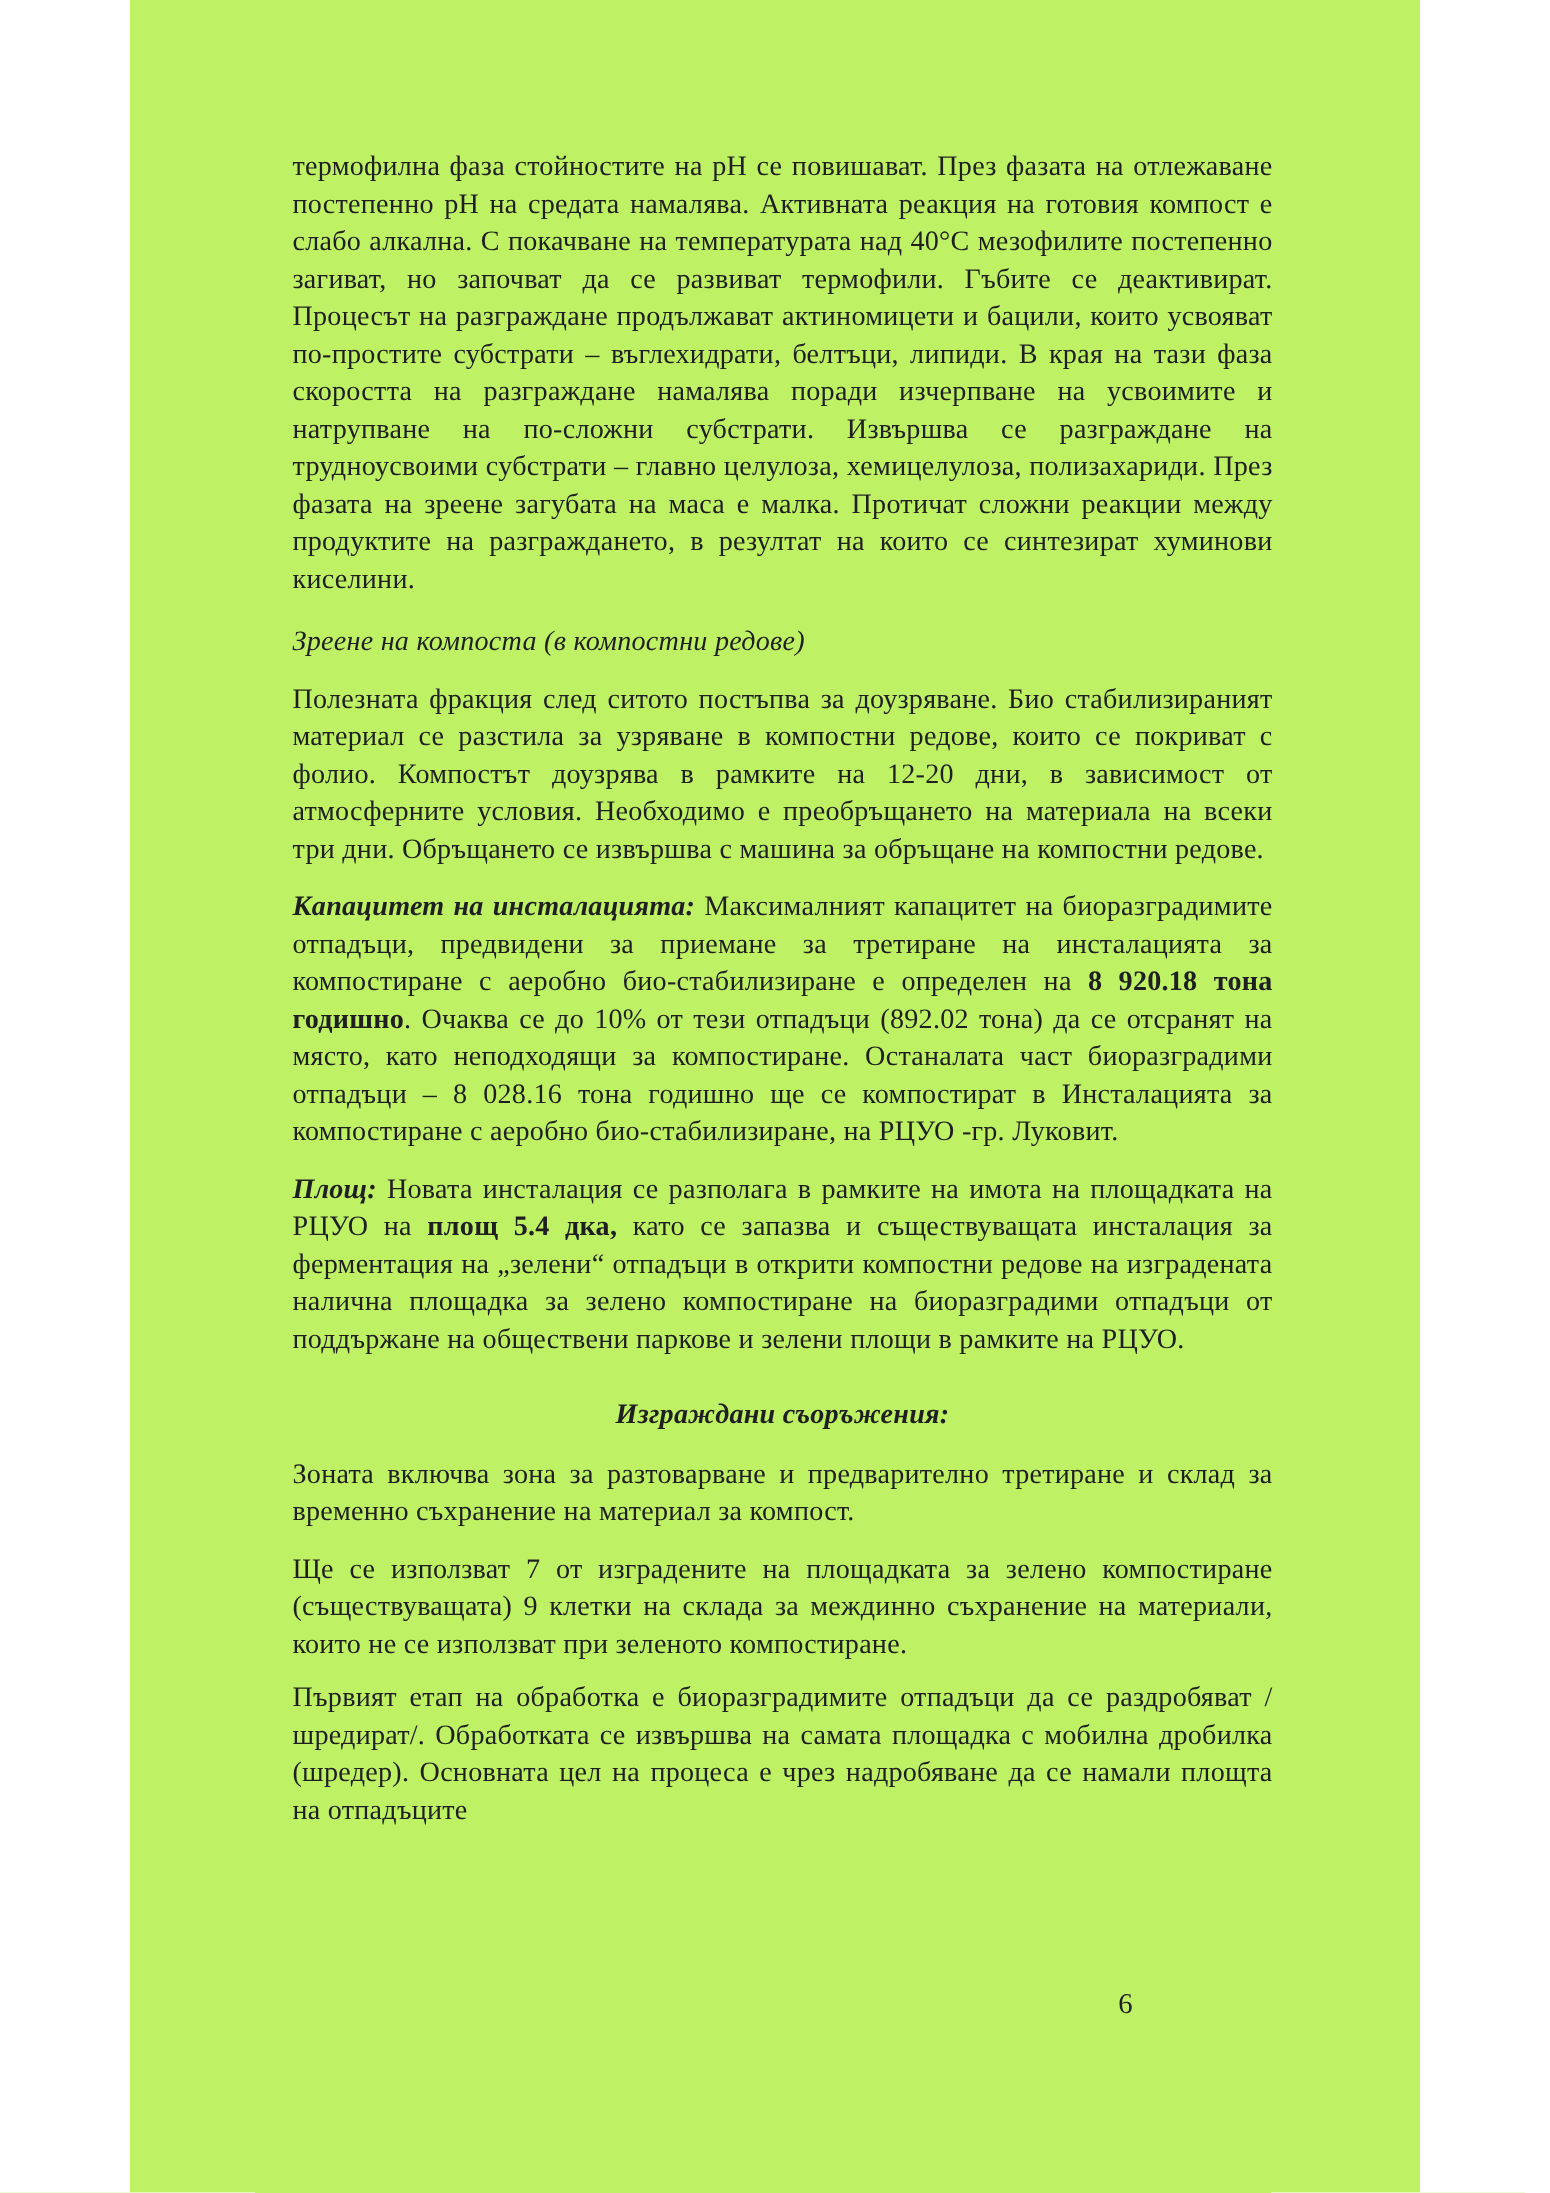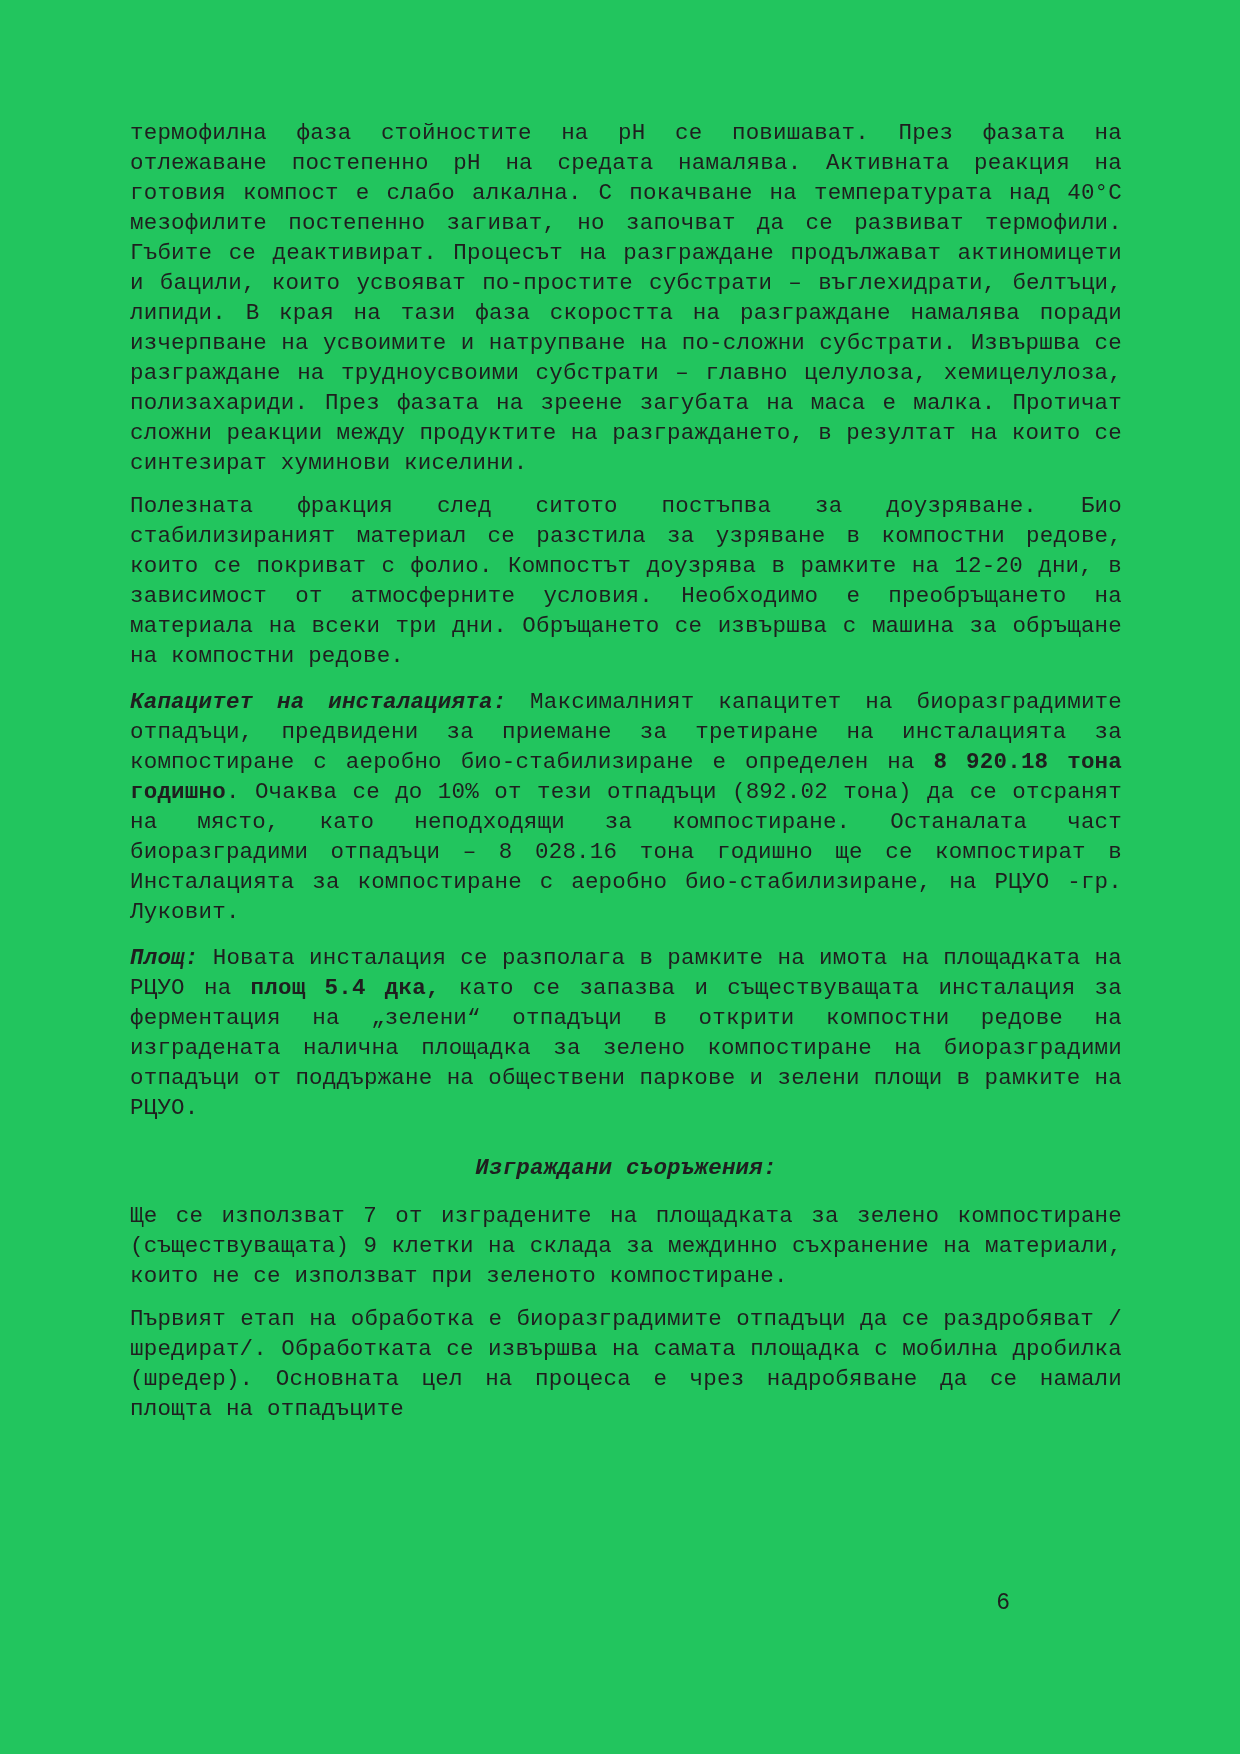--- a/index.html
+++ b/index.html
@@ -2,27 +2,27 @@
 <html lang="bg"><head>
 <meta charset="utf-8">
 <style>
   html, body {
     margin: 0;
     padding: 0;
     background: #ffffff;
   }
   .page {
     position: relative;
-    width: 1240px;
+    width: 1032px;
     height: 1754px;
     margin: 0 auto;
-    background: #22c55e;
+    background: #bef264;
     box-sizing: border-box;
     padding: 118px 118px 0 130px;
-    font-family: Liberation Mono, monospace;
+    font-family: Liberation Serif, serif;
     color: #1f1f1f;
     overflow: hidden;
   }
   .para {
     margin: 0 0 13px 0;
     font-size: 22.5px;
     line-height: 30px;
     text-align: justify;
     letter-spacing: 0.2px;
   }
@@ -63,34 +63,36 @@
   }
 </style>
 </head>
 <body>
 
 <div class="page">
 
   <p class="para">термофилна фаза стойностите на рН се повишават. През фазата на отлежаване постепенно рН на средата намалява. Активната реакция на готовия компост е слабо алкална. С покачване на температурата над 40°С мезофилите постепенно загиват, но започват да се развиват термофили. Гъбите се деактивират. Процесът на разграждане продължават актиномицети и бацили, които усвояват по-простите субстрати – въглехидрати, белтъци, липиди. В края на тази фаза скоростта на разграждане намалява поради изчерпване на усвоимите и натрупване на по-сложни субстрати. Извършва се разграждане на трудноусвоими субстрати – главно целулоза, хемицелулоза, полизахариди. През фазата на зреене загубата на маса е малка. Протичат сложни реакции между продуктите на разграждането, в резултат на които се синтезират хуминови киселини.</p>
 
 
+  <p class="para heading-italic">Зреене на компоста (в компостни редове)</p>
 
   <p class="para">Полезната фракция след ситото постъпва за доузряване. Био стабилизираният материал се разстила за узряване в компостни редове, които се покриват с фолио. Компостът доузрява в рамките на 12-20 дни, в зависимост от атмосферните условия. Необходимо е преобръщането на материала на всеки три дни. Обръщането се извършва с машина за обръщане на компостни редове.</p>
 
   <p class="para spaced-before">
     <span class="lead-bold-italic">Капацитет на инсталацията:</span><span> Максималният капацитет на биоразградимите отпадъци, предвидени за приемане за третиране на инсталацията за компостиране с аеробно био-стабилизиране е определен на </span><span class="run-bold">8 920.18 тона годишно</span><span>. Очаква се до 10% от тези отпадъци (892.02 тона) да се отсранят на място, като неподходящи за компостиране. Останалата част биоразградими отпадъци – 8 028.16 тона годишно ще се компостират в Инсталацията за компостиране с аеробно био-стабилизиране, на РЦУО -гр. Луковит.</span>
   </p>
 
   <p class="para spaced-before">
     <span class="lead-bold-italic">Площ:</span><span> Новата инсталация се разполага в рамките на имота на площадката на РЦУО на </span><span class="run-bold">площ 5.4 дка,</span><span> като се запазва и съществуващата инсталация за ферментация на „зелени“ отпадъци в открити компостни редове на изградената налична площадка за зелено компостиране на биоразградими отпадъци от поддържане на обществени паркове и зелени площи в рамките на РЦУО.</span>
   </p>
 
   <p class="para heading-bold-italic">Изграждани съоръжения:</p>
 
 
+  <p class="para">Зоната включва зона за разтоварване и предварително третиране и склад за временно съхранение на материал за компост.</p>
 
   <p class="para spaced-before">Ще се използват 7 от изградените на площадката за зелено компостиране (съществуващата) 9 клетки на склада за междинно съхранение на материали, които не се използват при зеленото компостиране.</p>
 
 
   <p class="para">Първият етап на обработка е биоразградимите отпадъци да се раздробяват /шредират/. Обработката се извършва на самата площадка с мобилна дробилка (шредер). Основната цел на процеса е чрез надробяване да се намали площта на отпадъците</p>
 
   <div class="page-number">6</div>
 
 </div>
 

